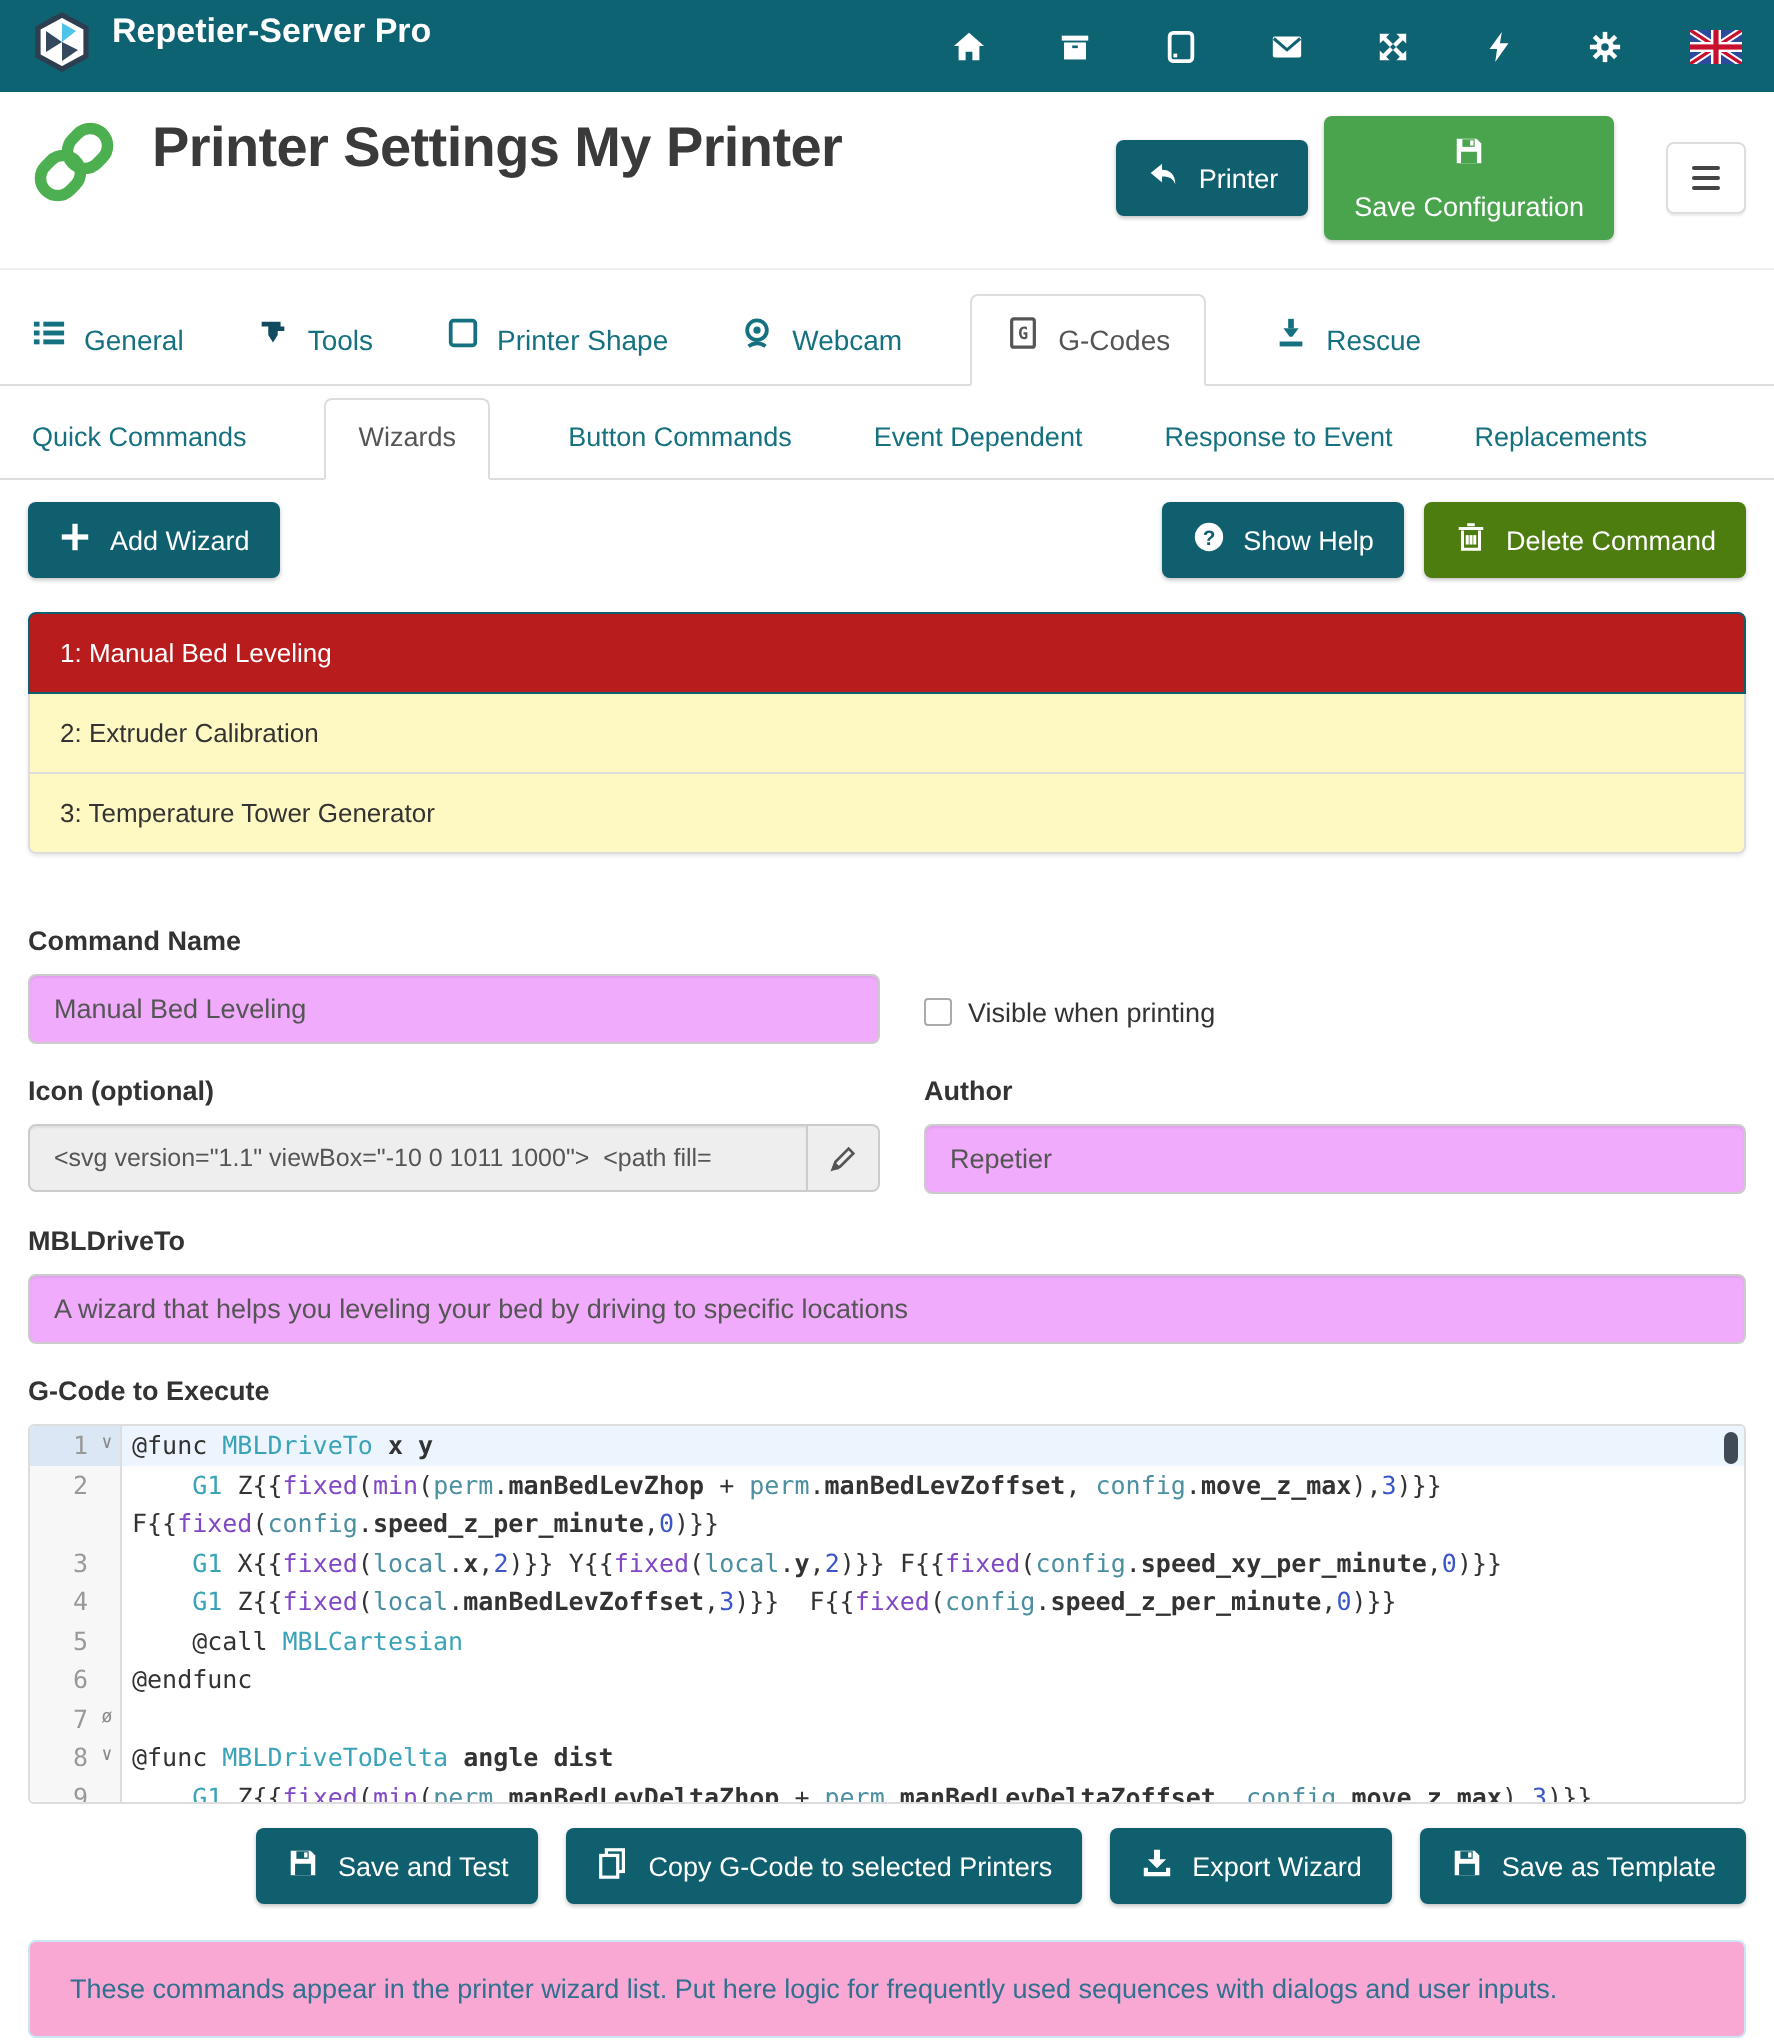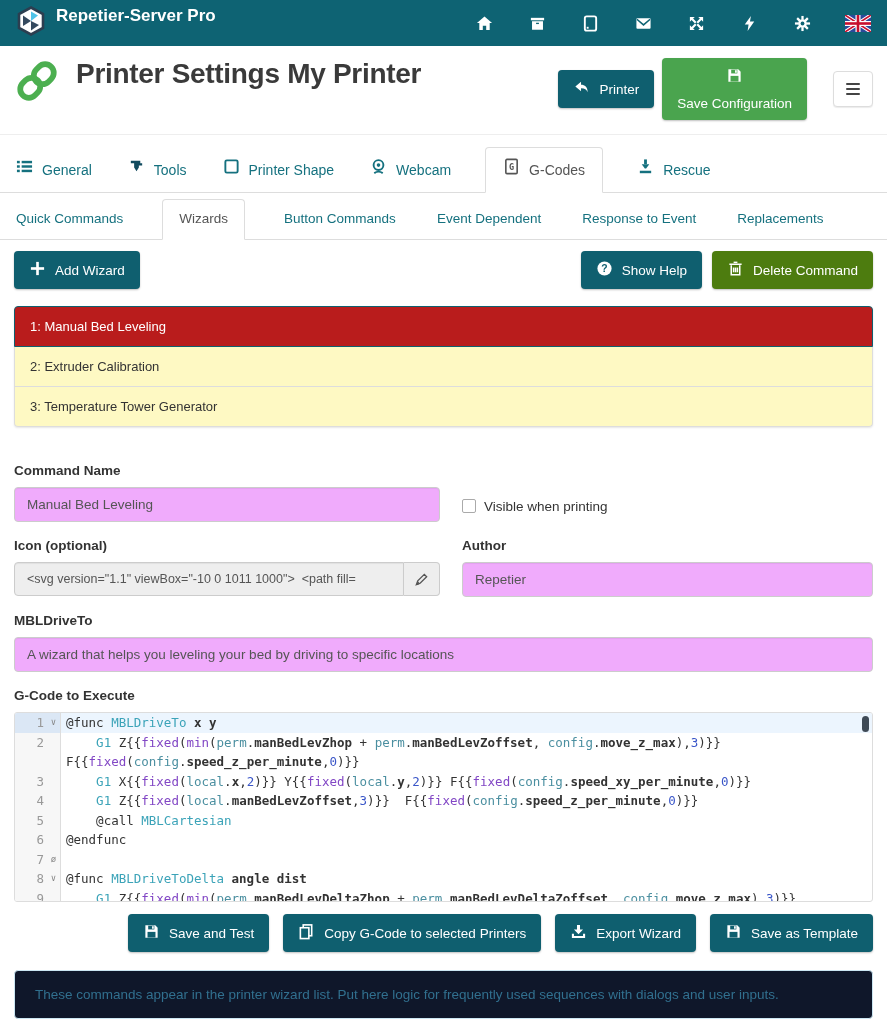--- a/index.html
+++ b/index.html
@@ -78,21 +78,21 @@
   .tok-def { color:#8247c5; }
   .tok-num { color:#3a56c8; }
   .tok-ns { color:#4b8fa0; }
   .tok-prop { color:#333; font-weight:bold; }
   .tok-arg { color:#333; font-weight:bold; }
   .ed-scrollthumb { position:absolute; top:3px; right:3px; width:7px; height:16px;
                     background:#3f4a56; border-radius:4px; }
 
   
   .actions { display:flex; justify-content:flex-end; gap:14px; padding:12px 14px 10px; }
-  .alert-info { margin:8px 14px; background:#0f172a; border:1px solid #cbe6f2; border-radius:4px;
+  .alert-info { margin:8px 14px; background:#f9a8d4; border:1px solid #cbe6f2; border-radius:4px;
                 padding:16px 20px; color:#31708f; font-size:13.5px; }
   .footer-save { display:flex; justify-content:flex-end; padding:14px 14px 16px; }
 
   .icon16 { width:17px; height:17px; flex:0 0 auto; }
 </style>
 </head>
 <body>
 
 <div class="navbar">
   <div class="brand">

